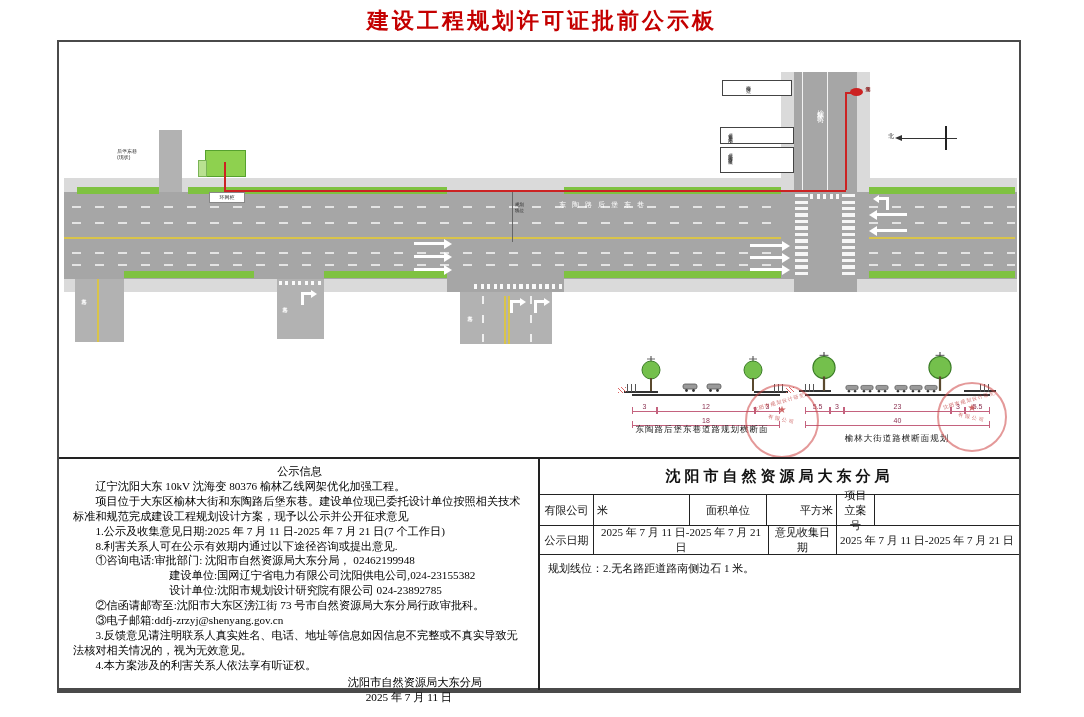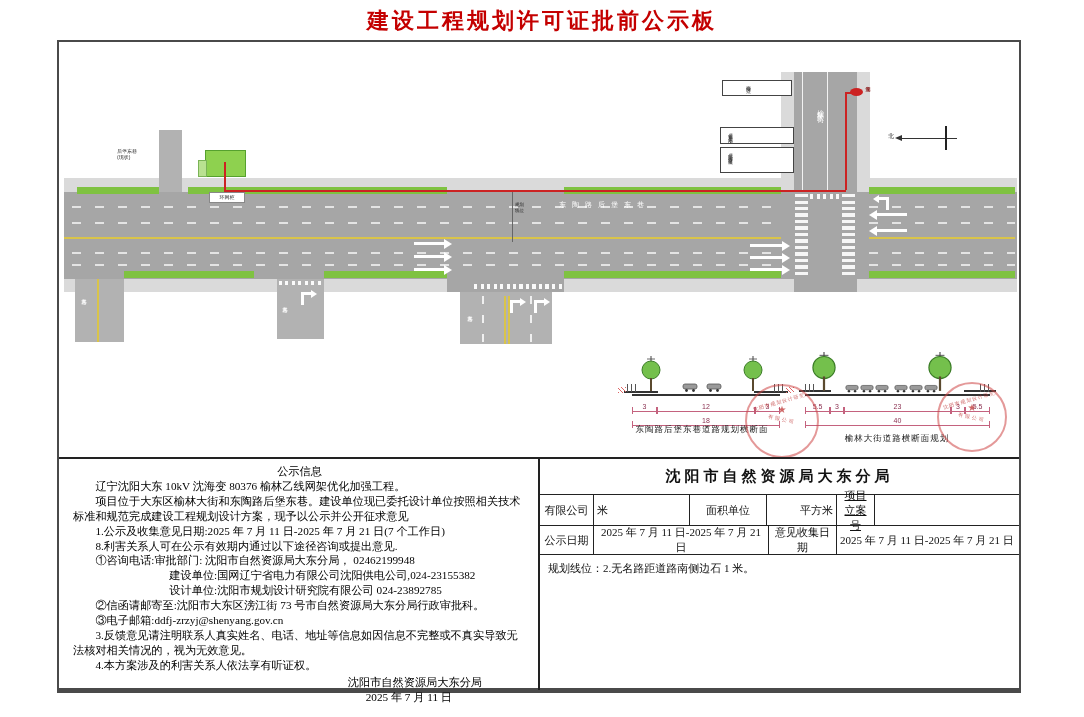--- a/index.html
+++ b/index.html
@@ -360,21 +360,21 @@
         <div class="sg2">2025 年 7 月 11 日</div>
       </div>
 
       <div class="gov">
         <div class="thead">沈阳市自然资源局大东分局</div>
         <div class="trow" style="height:31px;">
           <div class="tcell" style="width:54px;">有限公司</div>
           <div class="tcell" style="width:96px;justify-content:flex-start;">米</div>
           <div class="tcell" style="width:77px;">面积单位</div>
           <div class="tcell" style="width:70px;justify-content:flex-end;">平方米</div>
-          <div class="tcell" style="width:38px;text-decoration:underline;">项目立案号</div>
+          <div class="tcell" style="width:38px;">项目立案号</div>
           <div class="tcell" style="flex:1;"></div>
         </div>
         <div class="trow" style="height:29px;">
           <div class="tcell" style="width:54px;">公示日期</div>
           <div class="tcell" style="width:175px;justify-content:flex-start;">2025 年 7 月 11 日-2025 年 7 月 21 日</div>
           <div class="tcell" style="width:68px;">意见收集日期</div>
           <div class="tcell" style="flex:1;justify-content:flex-start;">2025 年 7 月 11 日-2025 年 7 月 21 日</div>
         </div>
         <div class="trow planrow">
           <div class="planlabel">规划线位：</div>

